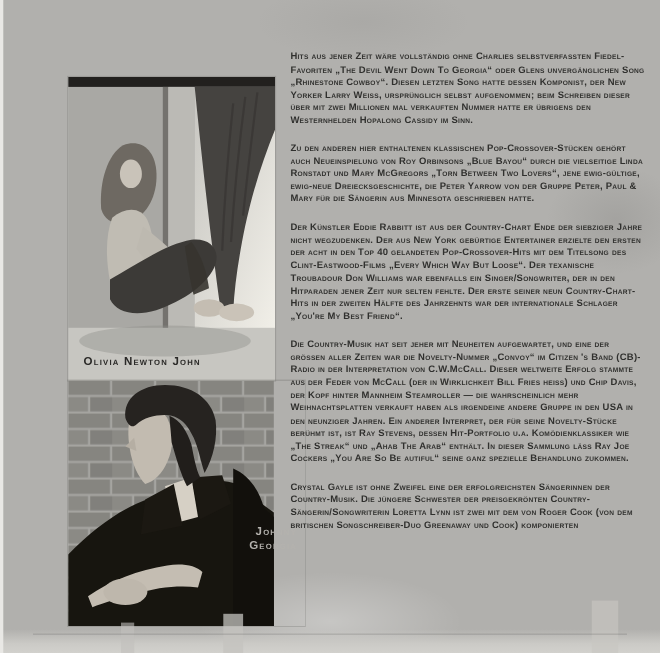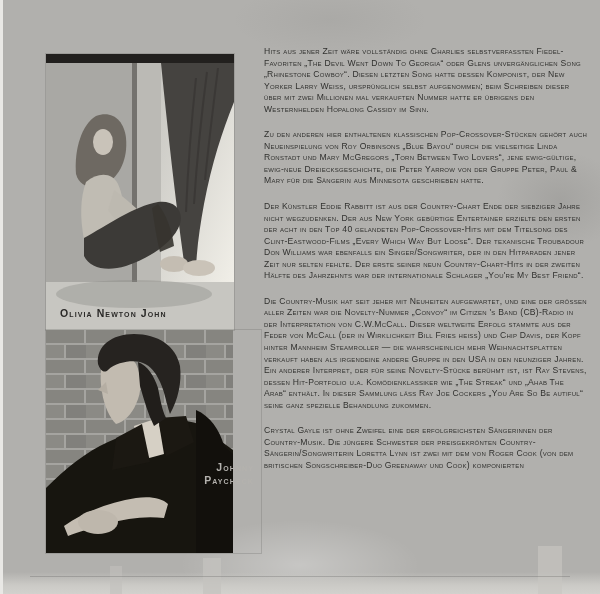--- a/index.html
+++ b/index.html
@@ -15,21 +15,21 @@
   
   .edge-left{position:absolute;left:0;top:0;width:3px;height:594px;background:#e9e8e5;}
   .edge-bottom{position:absolute;left:0;top:572px;width:600px;height:22px;
     background:linear-gradient(180deg, rgba(203,202,198,0) 0%, #cbcac6 60%, #d2d1cd 100%);}
   .scanline{position:absolute;left:30px;top:576px;width:540px;height:1px;background:rgba(60,60,58,0.22);}
   .smudge-a{position:absolute;left:203px;top:558px;width:18px;height:36px;background:#c4c3bf;opacity:.75;}
   .smudge-b{position:absolute;left:538px;top:546px;width:24px;height:48px;background:#c7c6c2;opacity:.65;}
   .smudge-c{position:absolute;left:110px;top:566px;width:12px;height:28px;background:#c1c0bc;opacity:.6;}
 
   
-  figure{margin:0;padding:0;}
+  figure{margin:16px;padding:0;}
   .photo{position:absolute;box-shadow:0 0 0 1px rgba(120,120,118,0.35);}
   .photo-olivia{left:46px;top:54px;width:188px;height:276px;}
   .photo-paycheck{left:46px;top:330px;width:215px;height:223px;}
   .photo svg{display:block;}
 
   .caption-olivia{
     position:absolute;left:14px;top:253px;
     font-variant:small-caps;font-weight:bold;font-size:10.5px;letter-spacing:1.1px;
     color:#2a2927;white-space:nowrap;
   }
@@ -39,21 +39,21 @@
     color:#b4b2ae;line-height:13px;
   }
   .caption-paycheck span{display:block;}
 
   
   .text-column{
     position:absolute;left:264px;top:46px;width:324px;color:#30302e;
   }
   .text-column p{
     margin:0 0 14px 0;
-    font-variant:small-caps;font-weight:normal;
+    font-variant:small-caps;font-weight:bold;
     font-size:8.6px;line-height:11.55px;letter-spacing:0.25px;
     text-align:left;
   }
 </style>
 </head>
 <body>
 
 <div class="page">
 
   <figure class="photo photo-olivia">
@@ -109,21 +109,21 @@
       <path d="M112,88 L140,86 L148,112 L120,126 Z" fill="#1b1812"></path>
       <path d="M58,28 C70,22 84,24 90,34 C96,46 96,62 90,74 C86,84 78,92 70,94 C64,88 58,76 56,62 C54,50 54,38 58,28 Z" fill="#c2bbb0"></path>
       <path d="M60,52 L52,60 L62,64 Z" fill="#b5aea3"></path>
       <path d="M52,34 C50,16 66,4 88,4 C112,4 130,16 134,36 C136,52 132,70 124,84 C120,72 118,58 112,48 C108,40 102,34 94,32 C86,30 70,32 62,40 C58,44 54,40 52,34 Z" fill="#262320"></path>
       <path d="M92,32 C102,36 108,46 112,58 C114,68 116,80 120,88 L108,96 C102,84 98,70 94,56 Z" fill="#211e1b"></path>
       <path d="M18,196 C38,182 64,172 90,168 C104,166 116,168 122,174 L118,188 C100,186 80,188 62,194 C46,198 32,202 22,206 Z" fill="#c4bdb2"></path>
       <ellipse cx="52" cy="192" rx="20" ry="12" fill="#beb7ac"></ellipse>
     </svg>
     <figcaption class="caption-paycheck">
       <span>Johnny</span>
-      <span>Paycheck</span>
+      <span>Georgia</span>
     </figcaption>
   </figure>
 
   <div class="text-column">
     <p>Hits aus jener Zeit wäre vollständig ohne Charlies selbstverfassten Fiedel-Favoriten „The Devil Went Down To Georgia“ oder Glens unvergänglichen Song „Rhinestone Cowboy“. Diesen letzten Song hatte dessen Komponist, der New Yorker Larry Weiss, ursprünglich selbst aufgenommen; beim Schreiben dieser über mit zwei Millionen mal verkauften Nummer hatte er übrigens den Westernhelden Hopalong Cassidy im Sinn.</p>
     <p>Zu den anderen hier enthaltenen klassischen Pop-Crossover-Stücken gehört auch Neueinspielung von Roy Orbinsons „Blue Bayou“ durch die vielseitige Linda Ronstadt und Mary McGregors „Torn Between Two Lovers“, jene ewig-gültige, ewig-neue Dreiecksgeschichte, die Peter Yarrow von der Gruppe Peter, Paul &amp; Mary für die Sängerin aus Minnesota geschrieben hatte.</p>
     <p>Der Künstler Eddie Rabbitt ist aus der Country-Chart Ende der siebziger Jahre nicht wegzudenken. Der aus New York gebürtige Entertainer erzielte den ersten der acht in den Top 40 gelandeten Pop-Crossover-Hits mit dem Titelsong des Clint-Eastwood-Films „Every Which Way But Loose“. Der texanische Troubadour Don Williams war ebenfalls ein Singer/Songwriter, der in den Hitparaden jener Zeit nur selten fehlte. Der erste seiner neun Country-Chart-Hits in der zweiten Hälfte des Jahrzehnts war der internationale Schlager „You're My Best Friend“.</p>
     <p>Die Country-Musik hat seit jeher mit Neuheiten aufgewartet, und eine der grössen aller Zeiten war die Novelty-Nummer „Convoy“ im Citizen 's Band (CB)-Radio in der Interpretation von C.W.McCall. Dieser weltweite Erfolg stammte aus der Feder von McCall (der in Wirklichkeit Bill Fries heiss) und Chip Davis, der Kopf hinter Mannheim Steamroller — die wahrscheinlich mehr Weihnachtsplatten verkauft haben als irgendeine andere Gruppe in den USA in den neunziger Jahren. Ein anderer Interpret, der für seine Novelty-Stücke berühmt ist, ist Ray Stevens, dessen Hit-Portfolio u.a. Komödienklassiker wie „The Streak“ und „Ahab The Arab“ enthält. In dieser Sammlung läss Ray Joe Cockers „You Are So Be autiful“ seine ganz spezielle Behandlung zukommen.</p>
     <p>Crystal Gayle ist ohne Zweifel eine der erfolgreichsten Sängerinnen der Country-Musik. Die jüngere Schwester der preisgekrönten Country-Sängerin/Songwriterin Loretta Lynn ist zwei mit dem von Roger Cook (von dem britischen Songschreiber-Duo Greenaway und Cook) komponierten</p>
   </div>

